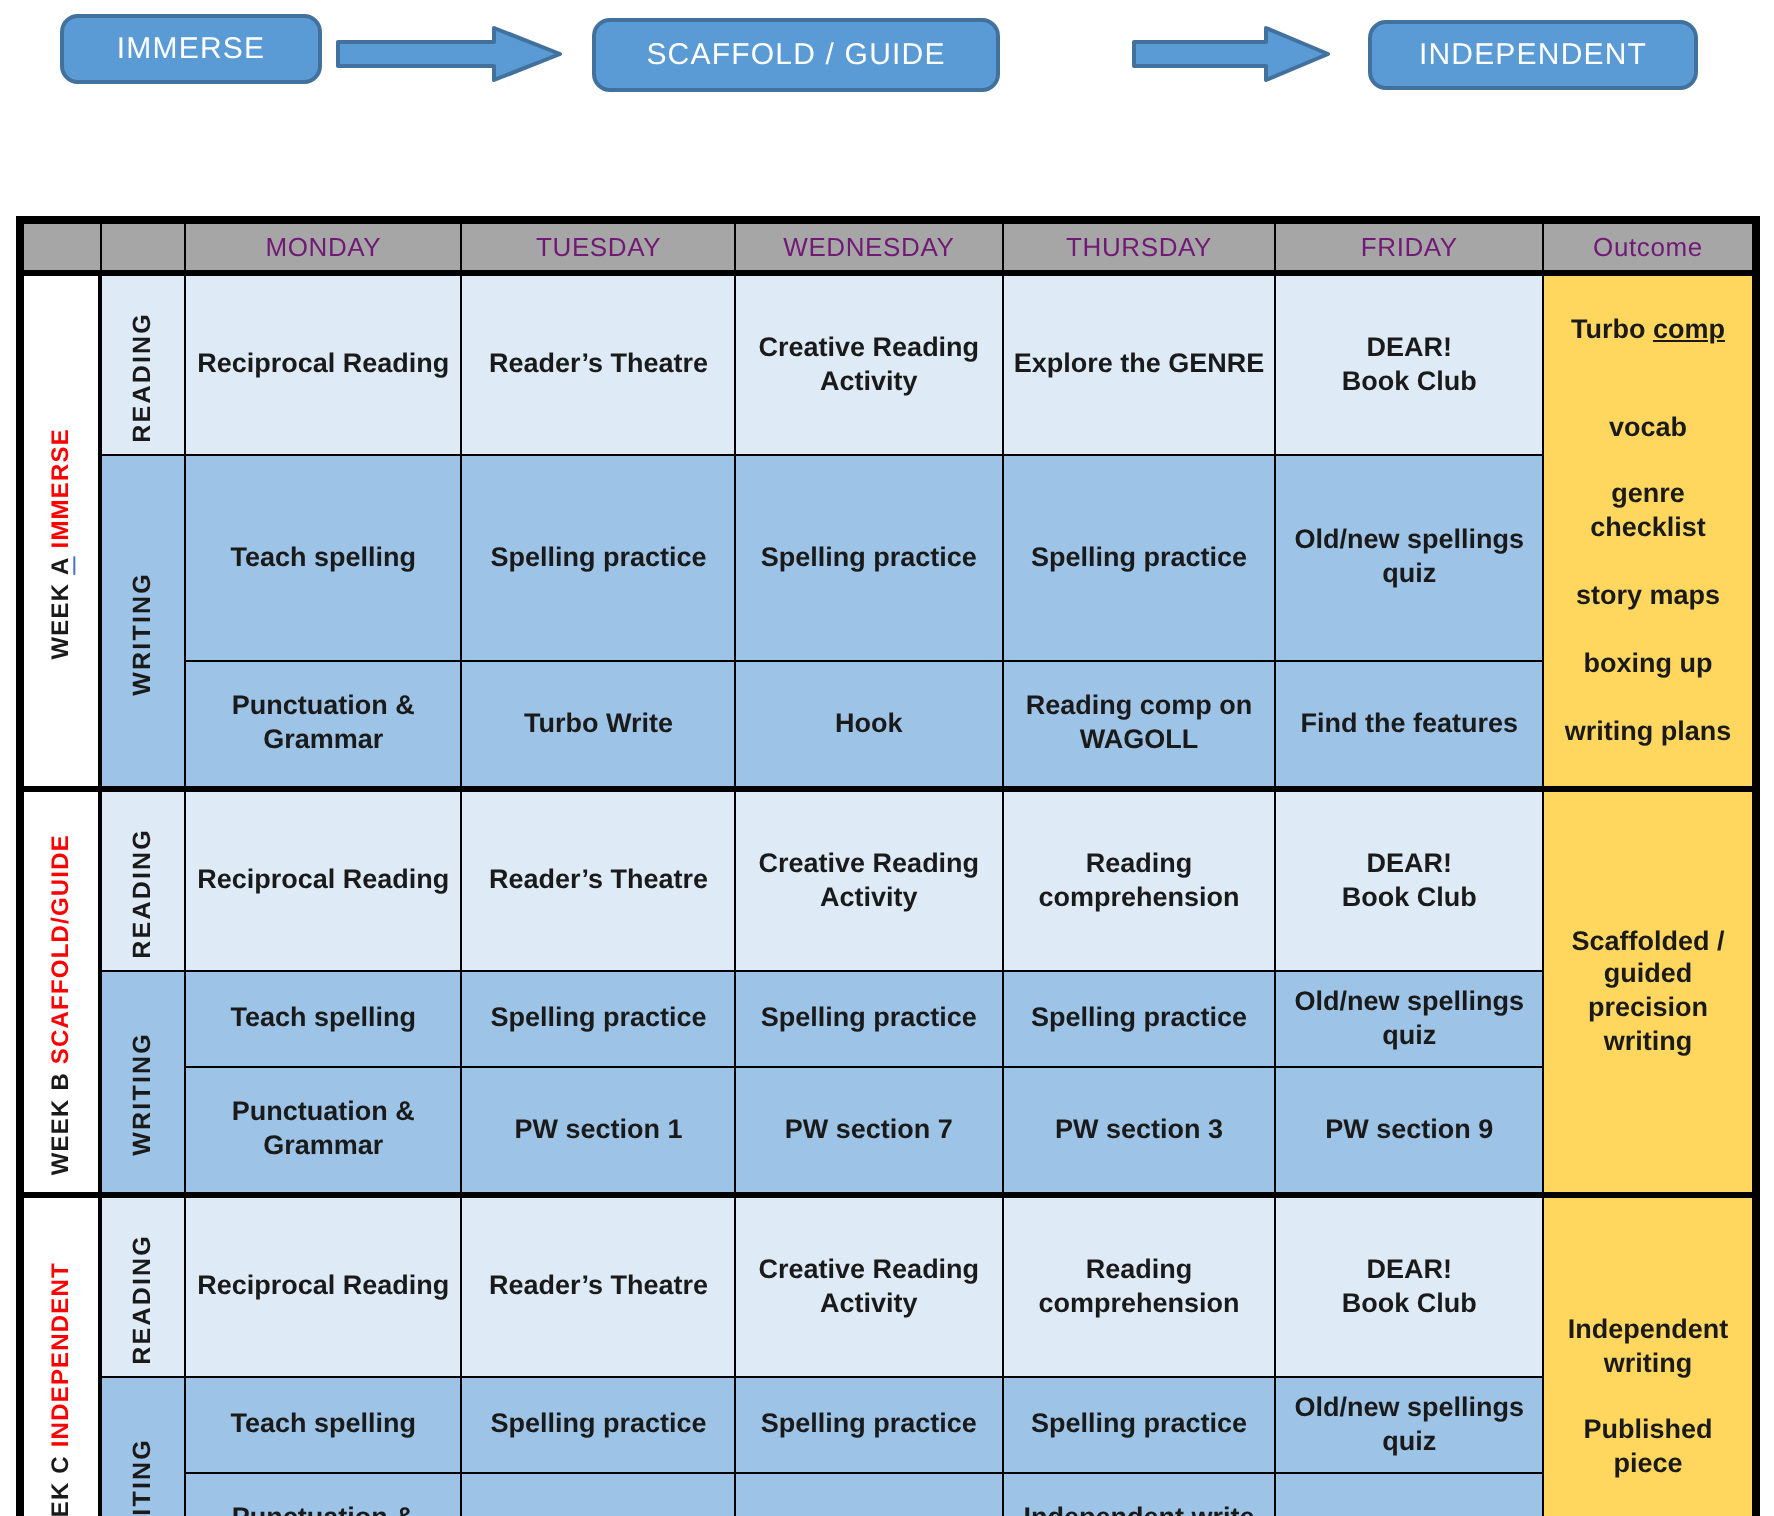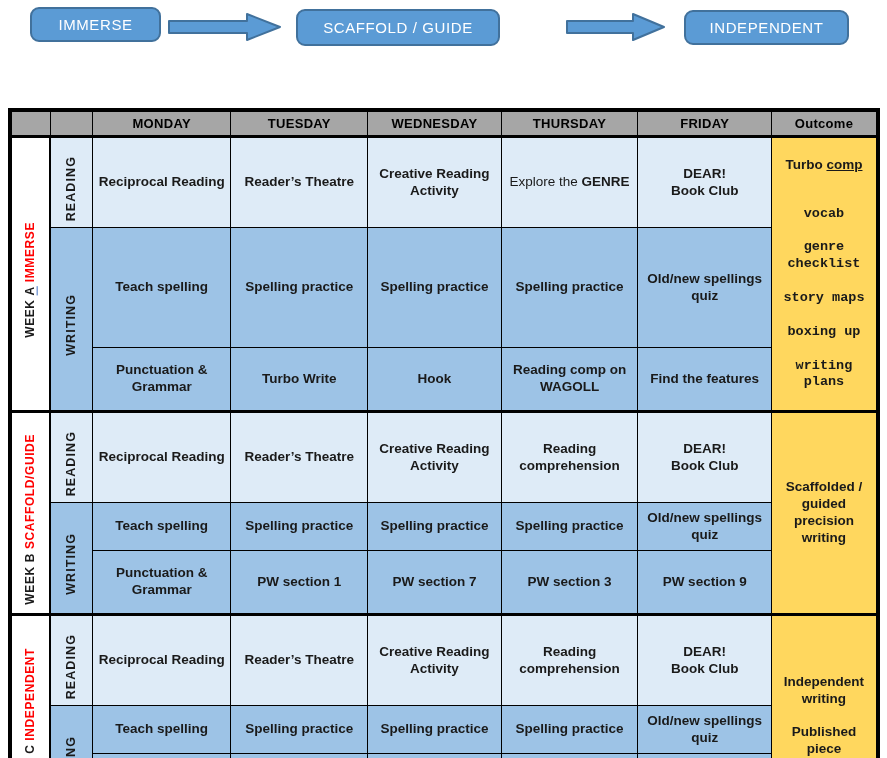--- a/index.html
+++ b/index.html
@@ -21,21 +21,21 @@
   .arr{position:absolute;}
   .a1{left:166px;top:11px;}
   .a2{left:564px;top:11px;}
   
   table.tt{
     position:absolute;left:8px;top:108px;width:872px;
     border-collapse:collapse;table-layout:fixed;
     border:4px solid #000;
   }
   .tt th{
-    background:#a6a6a6;color:#000000;font-size:13px;font-weight:bold;
+    background:#a6a6a6;color:#701a75;font-size:13px;font-weight:normal;
     height:23px;border:1px solid #000;border-bottom:3px solid #000;
     letter-spacing:.3px;padding:0;margin-left:12px;
   }
   .tt td{
     border:1px solid #000;text-align:center;vertical-align:middle;
     font-weight:bold;font-size:13.5px;line-height:1.25;
     white-space:pre-line;padding:2px 3px;box-sizing:border-box;
   }
   tr.r-read td{height:91px;}
   tr.r-write1 td{height:48px;}
@@ -48,24 +48,24 @@
   td.outcome{background:#ffd75e;}
   .vtext{
     display:inline-block;writing-mode:vertical-rl;transform:rotate(180deg);
     white-space:nowrap;font-weight:bold;
   }
   .wk .vtext{font-size:12px;letter-spacing:.6px;}
   .side .vtext{font-size:12.5px;letter-spacing:1.1px;color:#1a1a1a;}
   .phase{color:#ff0000;}
   .uletter{text-decoration:underline;text-decoration-color:#4472c4;}
   .u{text-decoration:underline;}
-  .nb{font-weight:normal;}
+  .nb{font-weight:bold;}
   .outcome-a{line-height:1.2;}
   .outcome-bc{line-height:1.6;}
-  .gap{margin-top:15px;font-family:Liberation Mono, monospace;}
+  .gap{margin-top:15px;}
 </style>
 </head>
 <body>
 
 <div class="flow">
   <div class="fbox b1">IMMERSE</div>
   <svg class="arr a1" width="118" height="32" viewBox="0 0 118 32">
     <polygon points="3,10 81,10 81,3 114,16 81,29 81,22 3,22" fill="#5b9bd5" stroke="#41719c" stroke-width="2" stroke-linejoin="round"></polygon>
   </svg>
   <div class="fbox b2">SCAFFOLD / GUIDE</div>

